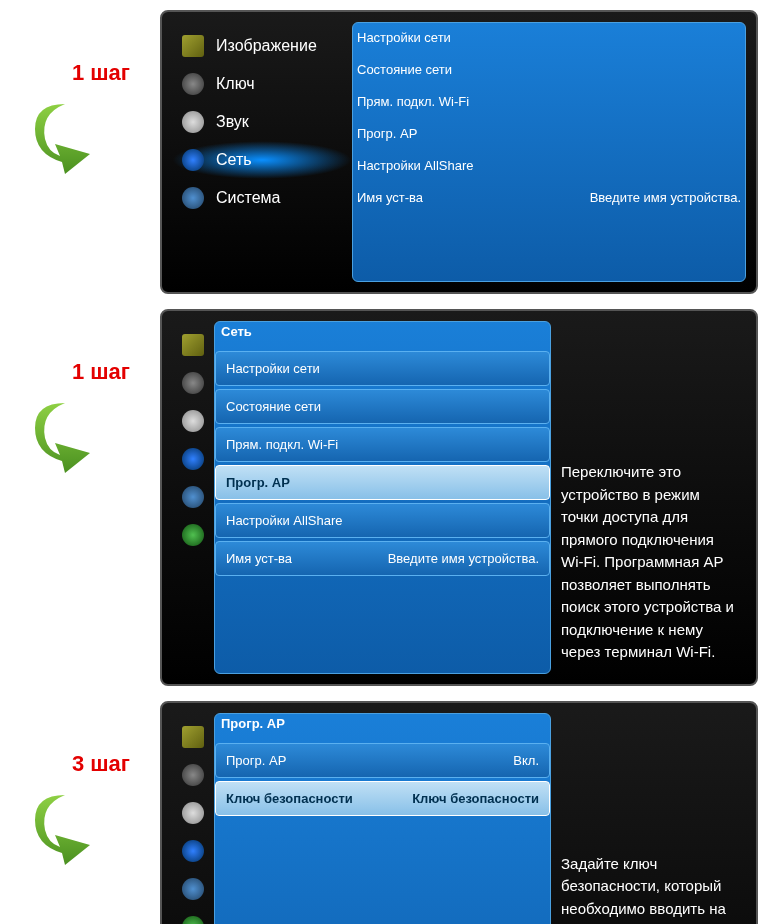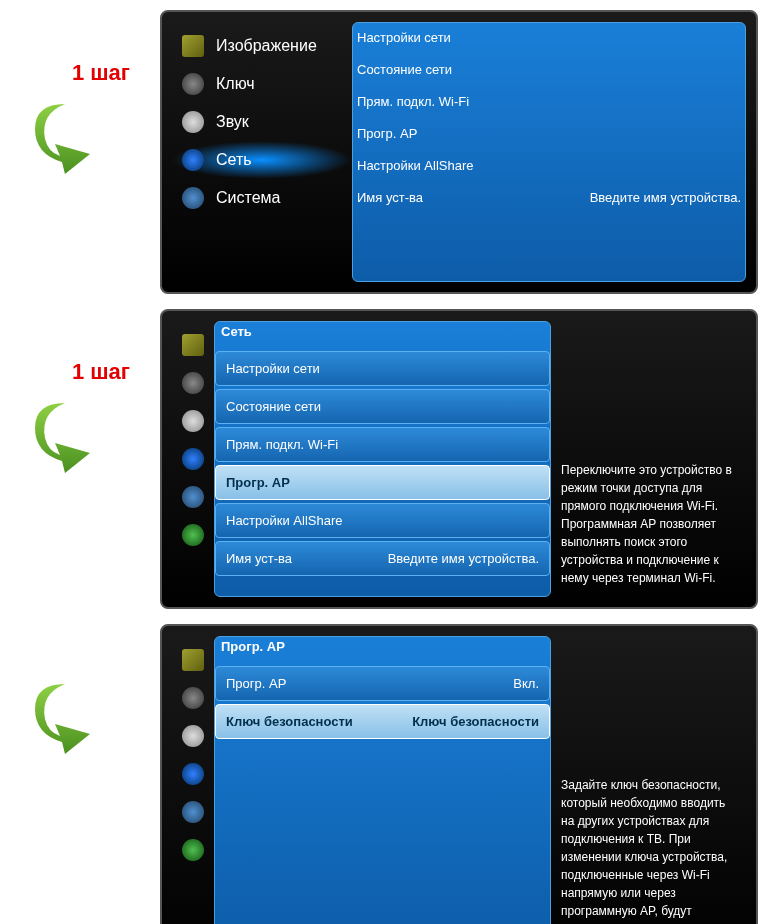--- a/index.html
+++ b/index.html
@@ -18,21 +18,21 @@
 .ic-snd{background:radial-gradient(#888,#333)}
 .ic-ch{background:radial-gradient(#ddd,#888)}
 .ic-net{background:radial-gradient(#3080ff,#003060)}
 .ic-sys{background:radial-gradient(#5090d0,#204060)}
 .ic-sup{background:radial-gradient(#50c050,#105010)}
 .panel{background:linear-gradient(180deg,#1a7fd8,#0d5ca8);border-radius:6px;flex:1;padding:0;color:#fff;font-size:13px;border:1px solid #4aa0e0}
 .panel-title{font-weight:bold;margin-bottom:10px;padding:2px 6px}
 .p-item{padding:9px 10px;margin-bottom:3px;cursor:pointer;border-radius:4px;display:flex;justify-content:space-between}
 .p-item.box{background:linear-gradient(#2d8ad8,#1565b0);border:1px solid #5ab0f0}
 .p-item.hl{background:linear-gradient(#c0e0f5,#88c0e8);color:#003050;border:1px solid #fff;font-weight:bold}
-.info{width:175px;padding:10px;color:#fff;font-size:12px;line-height:1.5}
+.info{width:175px;padding:10px;color:#fff;font-size:15px;line-height:1.5}
 .info.pushdown{padding-top:140px}
 .simple-list .p-item{padding:7px 4px}
 </style>
 </head>
 <body>
 
 <div class="row">
   <div class="step-col">
     <div class="step-label">1 шаг</div>
     <svg class="arrow" viewBox="0 0 100 80">
@@ -121,20 +121,21 @@
           <span>Имя уст-ва</span>
           <span>Введите имя устройства.</span>
         </div>
     </div>
     <div class="info pushdown">Переключите это устройство в режим точки доступа для прямого подключения Wi-Fi. Программная AP позволяет выполнять поиск этого устройства и подключение к нему через терминал Wi-Fi.</div>
   </div>
 </div>
 
 <div class="row">
   <div class="step-col">
+    <div class="step-label">3 шаг</div>
     <svg class="arrow" viewBox="0 0 100 80">
         <path d="M35 10 Q10 20 15 45 Q18 58 30 62 L25 50 L60 60 L35 80 L32 68 Q5 60 5 35 Q5 10 35 10 Z" fill="url(#g1)"></path>
       </svg>
   </div>
   <div class="tv" style="min-height:290px">
     <div class="sidebar narrow">
       <div class="s-item">
           <span class="s-icon ic-img"></span>
         </div>
       <div class="s-item">

